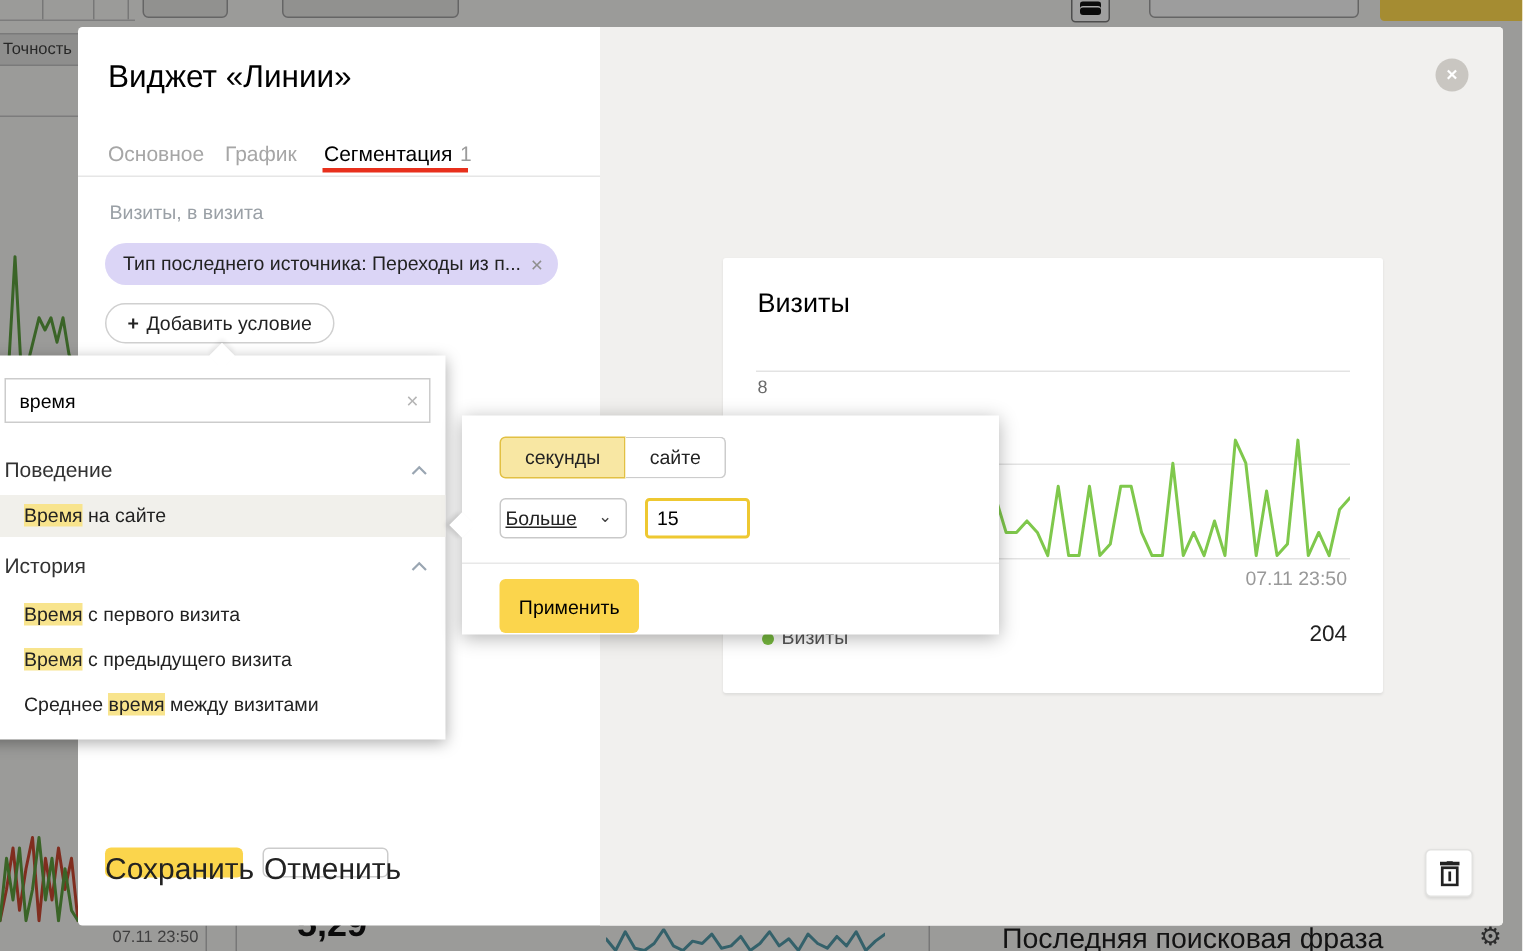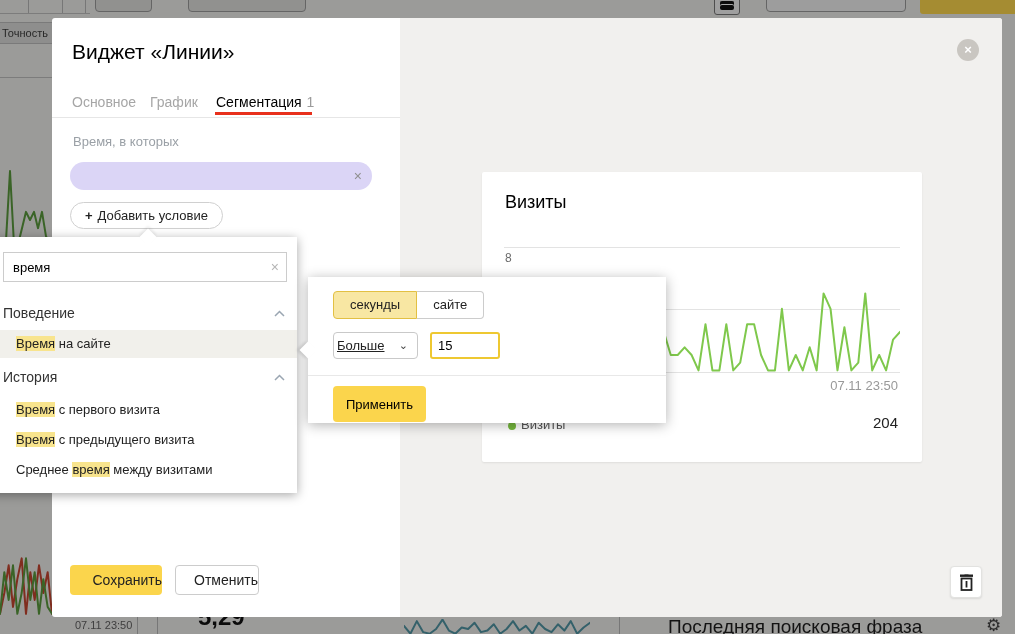--- a/index.html
+++ b/index.html
@@ -31,21 +31,21 @@
   .tabs { position:absolute; left:0; top:60px; width:348px; height:40px; border-bottom:1px solid #e6e6e6; }
   .tab { position:absolute; top:16px; font-size:14px; color:#a6a6a6; cursor:pointer; white-space:nowrap; }
   .tab.active { color:#000; }
   .tab .count { color:#9b9b9b; margin-left:5px; }
   .tab-underline { position:absolute; left:163px; top:94px; width:97px; height:3px; background:var(--tab_red); }
   .seg-label { position:absolute; left:21px; top:116px; font-size:13px; color:#9aa0a6; }
   .chip { position:absolute; left:18px; top:144px; width:302px; height:28px; background:var(--chip_violet); border-radius:14px; font-size:13px; line-height:28px; padding:0 28px 0 12px; white-space:nowrap; overflow:hidden; }
   .chip-x { position:absolute; right:10px; top:0; color:#8f8f8f; font-size:14px; cursor:pointer; }
   .add-btn { position:absolute; left:18px; top:184px; height:27px; border:1px solid #d0d0d0; border-radius:14px; background:#fff; font-size:13px; line-height:25px; padding:0 14px; cursor:pointer; white-space:nowrap; }
   .add-btn .plus { font-weight:bold; margin-right:5px; }
-  .btn { position:absolute; height:30px; border-radius:4px; font-size:14px; text-align:right; line-height:30px; cursor:pointer; }
+  .btn { position:absolute; height:20px; border-radius:4px; font-size:20px; text-align:right; line-height:30px; cursor:pointer; }
   .btn-save { left:18px; top:547px; width:92px; background:var(--accent_yellow); }
   .btn-cancel { left:123px; top:547px; width:84px; background:#fff; border:1px solid #ccc; line-height:28px; }
   .close-btn { position:absolute; left:905px; top:21px; width:22px; height:22px; border-radius:50%; background:#c9c6c1; color:#fff; font-size:13px; font-weight:bold; text-align:center; line-height:22px; cursor:pointer; }
 
   
   .card { position:absolute; left:430px; top:154px; width:440px; height:290px; background:#fff; border-radius:2px; box-shadow:0 1px 2px rgba(0,0,0,0.08); }
   .card-title { position:absolute; left:23px; top:20px; font-size:18px; color:#000; }
   .gridline { position:absolute; left:22px; width:396px; height:1px; background:#e3e3e3; }
   .ylab { position:absolute; left:23px; top:79px; font-size:12px; color:#6b6b6b; }
   .chart-svg { position:absolute; left:22px; top:70px; width:396px; height:131px; }
@@ -133,23 +133,24 @@
 
     <div class="dlg-title">Виджет «Линии»</div>
 
     <div class="tabs">
       <span class="tab" style="left:20px;">Основное</span>
       <span class="tab" style="left:98px;">График</span>
       <span class="tab active" style="left:164px;"><span>Сегментация</span><span class="count">1</span></span>
     </div>
     <div class="tab-underline"></div>
 
-    <div class="seg-label">Время, в которых</div>
+    <div class="seg-label">Визиты, в визита</div>
 
     <div class="chip">
+      <span>Тип последнего источника: Переходы из п...</span>
       <span class="chip-x">×</span>
     </div>
 
     <div class="add-btn">
       <span class="plus">+</span><span>Добавить условие</span>
     </div>
 
     <div class="btn btn-save">Сохранить</div>
     <div class="btn btn-cancel">Отменить</div>
     <div class="close-btn">×</div>

